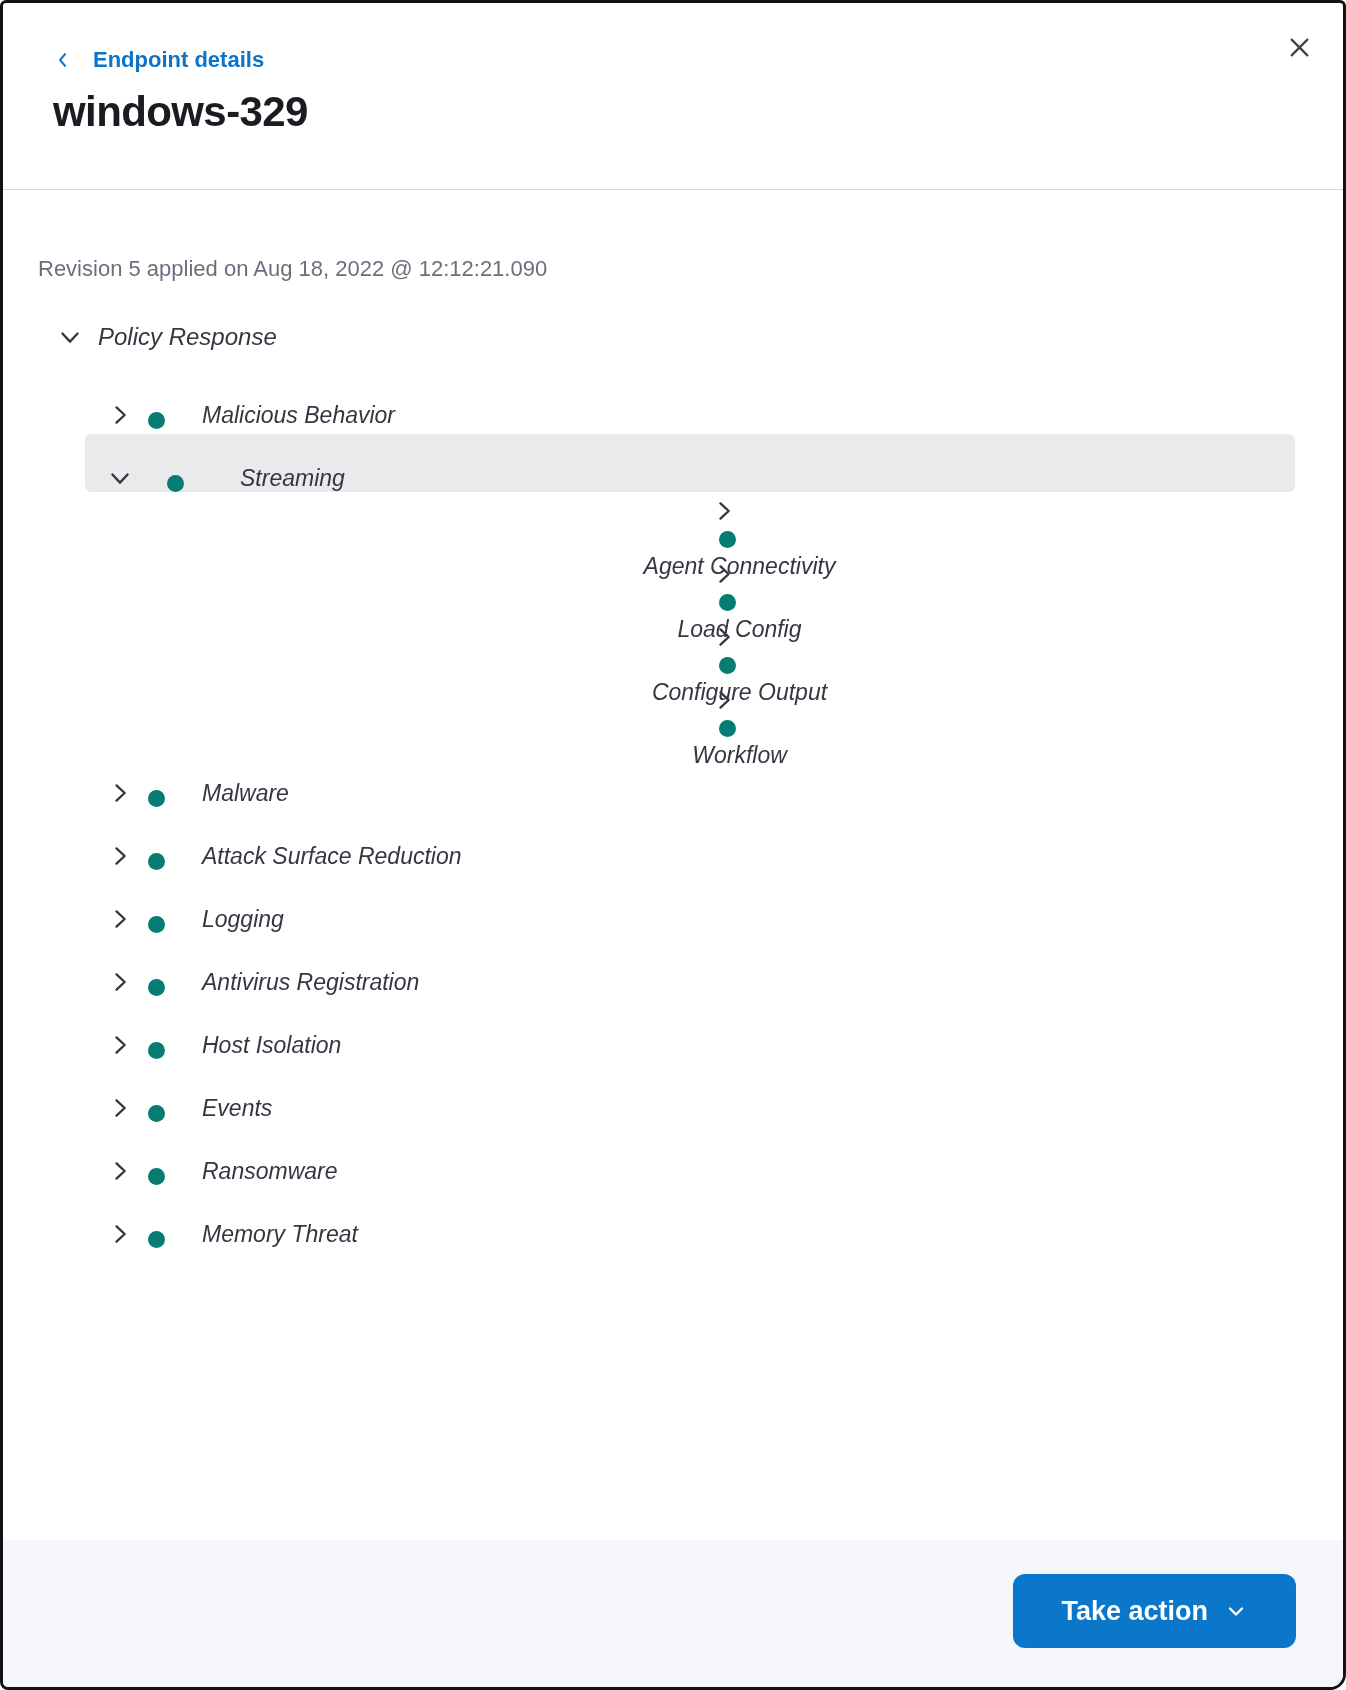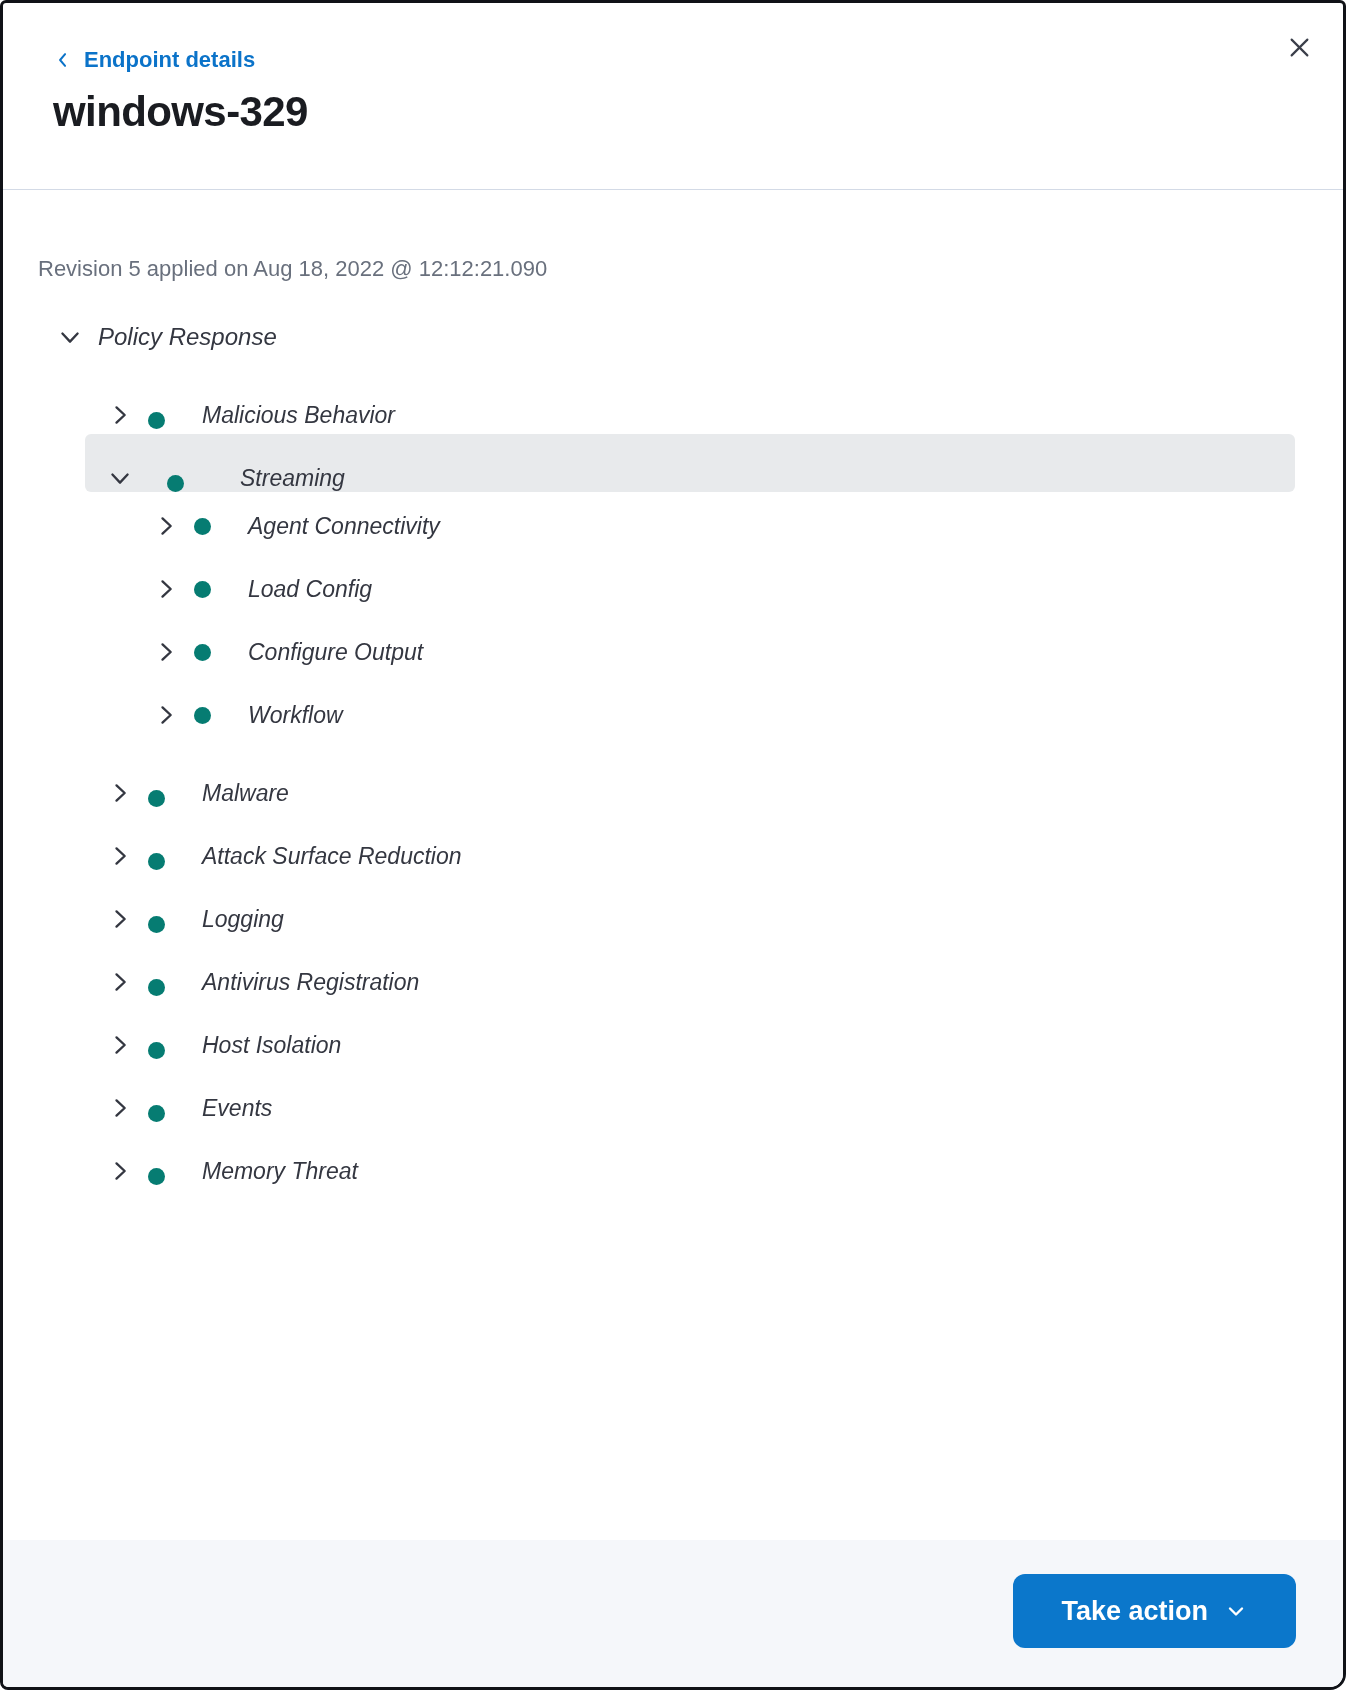--- a/index.html
+++ b/index.html
@@ -18,21 +18,21 @@
     --selected-bg:#e8eaec;
     --footer-bg:#f5f7fa;
     --divider:#d3dae6;
     --text-primary:#343741;
     --title-text:#1a1c21;
     --muted-text:#69707d;
   }
   
   .header { position:relative; height:186px; box-sizing:border-box; padding:46px 48px 0 50px; }
   .back-link {
-    display:inline-flex; align-items:center; gap:11px;
+    display:inline-flex; align-items:center; gap:20px;
     color:var(--link-blue); font-size:22px; font-weight:700; cursor:pointer;
     line-height:1;
   }
   .back-link svg { display:block; }
   .title {
     margin-top:14px;
     font-size:42px; font-weight:700; color:var(--title-text);
     letter-spacing:-0.6px; line-height:1.1;
   }
   .close-btn {
@@ -53,21 +53,21 @@
   .tree { }
   .row {
     display:flex; align-items:center;
     height:58px; margin-bottom:5px;
     border-radius:6px;
     cursor:pointer;
     font-style:italic;
   }
   .row.l0 { padding-left:18px; }
   .row.l1 { margin-left:47px; padding-left:21px;align-items:flex-end; }
-  .row.l2 { margin-left:93px; padding-left:21px; }
+  .row.l2 { margin-left:93px; padding-left:21px;flex-direction:column; }
   .row.selected { background:var(--selected-bg);gap:19px; }
   .chev {
     width:28px; height:28px; flex:0 0 28px;
     display:flex; align-items:center; justify-content:center;
     color:var(--text-primary);
   }
   .chev svg { display:block; transition:transform .1s; }
   .chev.down svg { transform:rotate(90deg); }
   .dot-wrap { width:28px; flex:0 0 28px; margin-left:8px; display:flex; align-items:center; justify-content:center; }
   .dot { width:17px; height:17px; border-radius:50%; background:var(--dot-teal); }
@@ -262,20 +262,31 @@
   </div>
           <div class="row l1">
     <span class="chev">
       <svg width="28" height="28" viewBox="0 0 24 24" fill="none" stroke="currentColor" stroke-width="2" stroke-linecap="round" stroke-linejoin="round">
                 <polyline points="9 5.5 16 12 9 18.5"></polyline>
               </svg>
     </span>
     <span class="dot-wrap">
       <span class="dot"></span>
     </span>
+    <span class="label">Ransomware</span>
+  </div>
+          <div class="row l1">
+    <span class="chev">
+      <svg width="28" height="28" viewBox="0 0 24 24" fill="none" stroke="currentColor" stroke-width="2" stroke-linecap="round" stroke-linejoin="round">
+                <polyline points="9 5.5 16 12 9 18.5"></polyline>
+              </svg>
+    </span>
+    <span class="dot-wrap">
+      <span class="dot"></span>
+    </span>
     <span class="label">Memory Threat</span>
   </div>
         </div>
     </div>
   </div>
 
   <div class="footer">
     <button class="take-action-btn">
       <span>Take action</span>
       <span>

